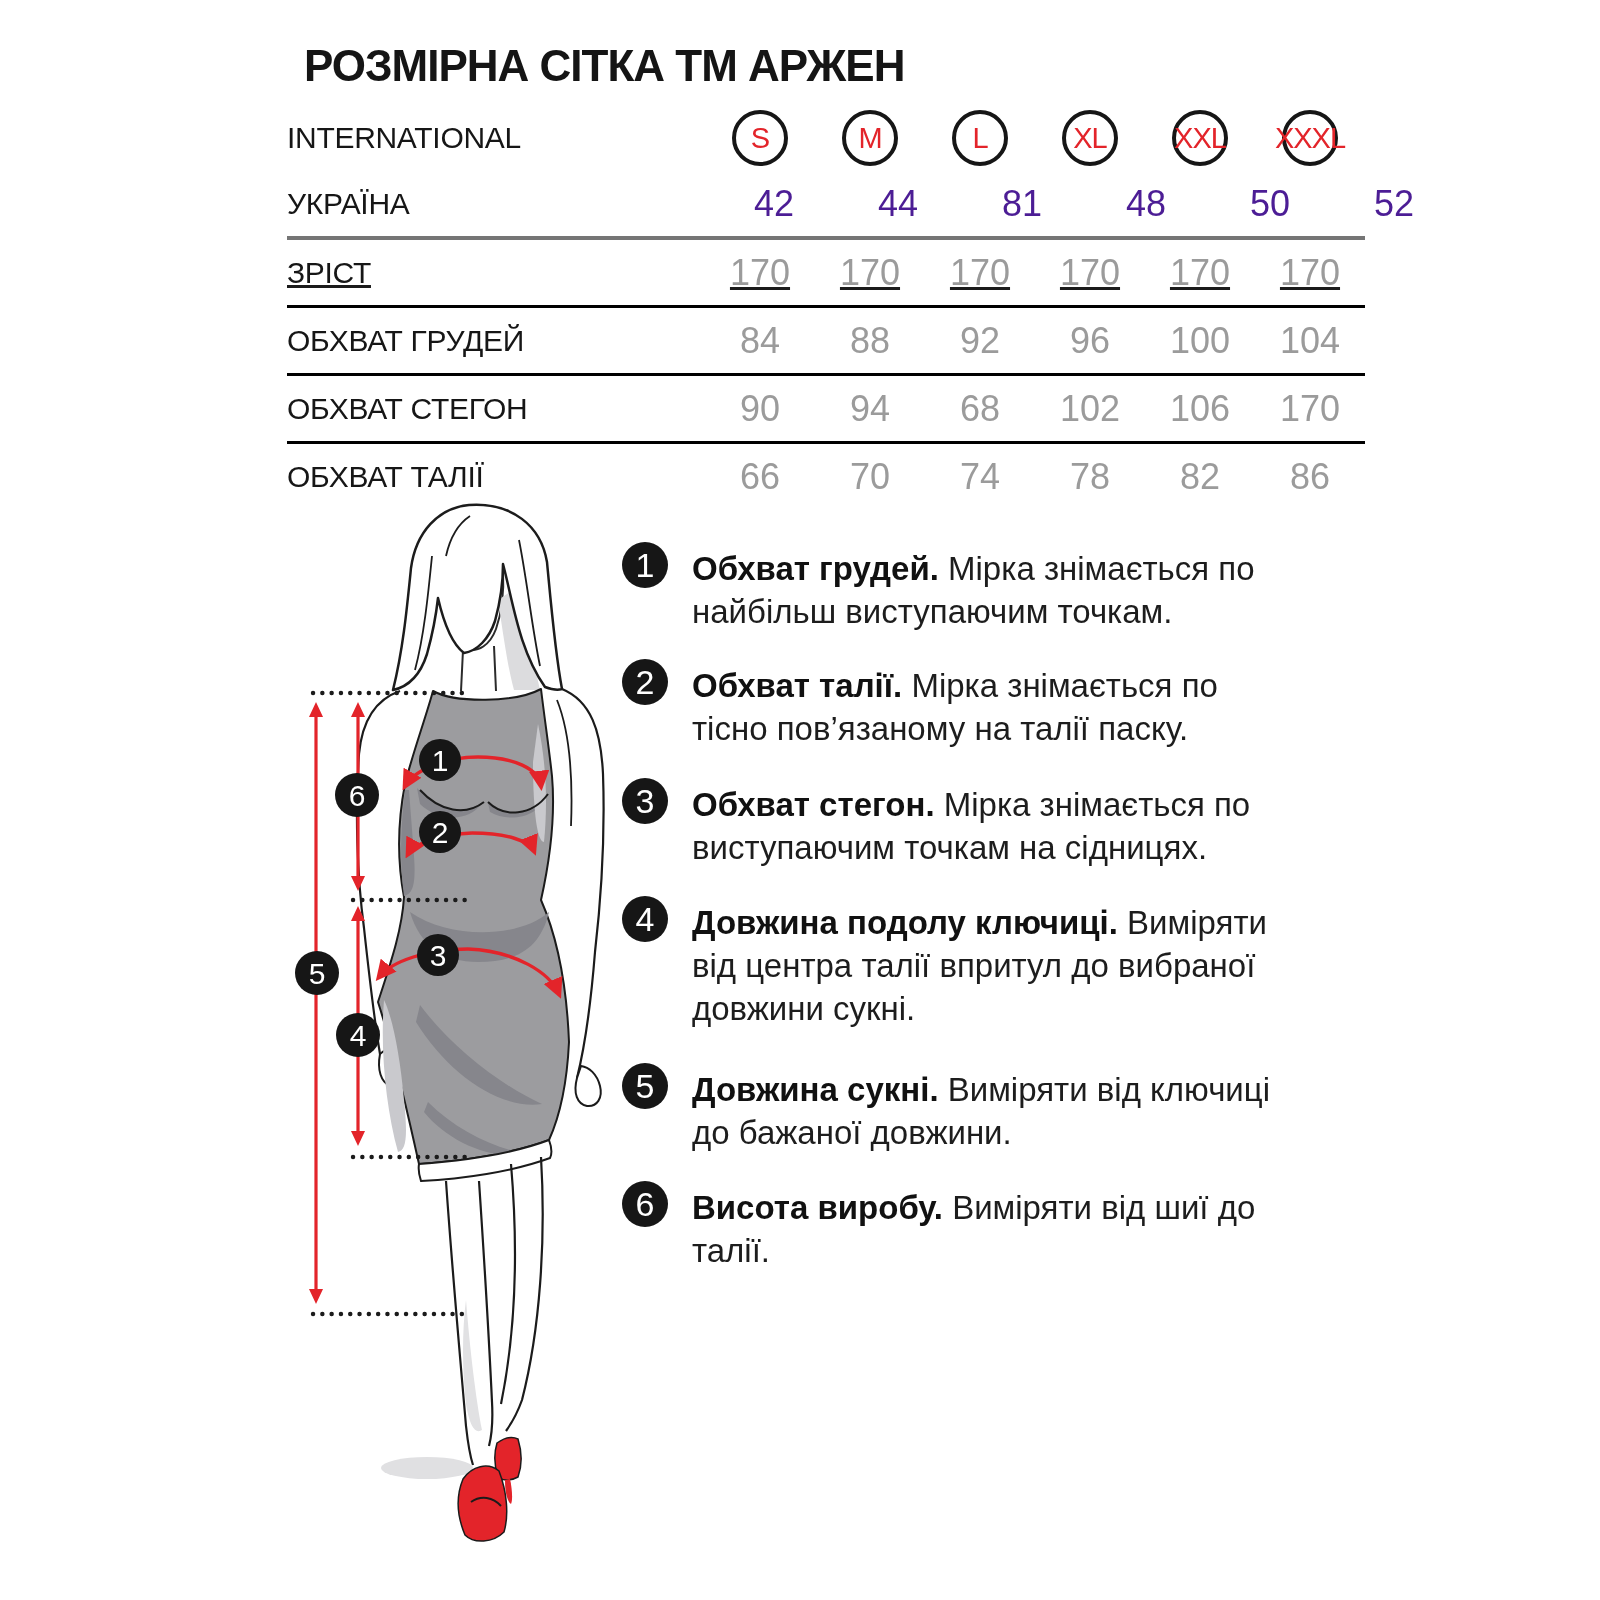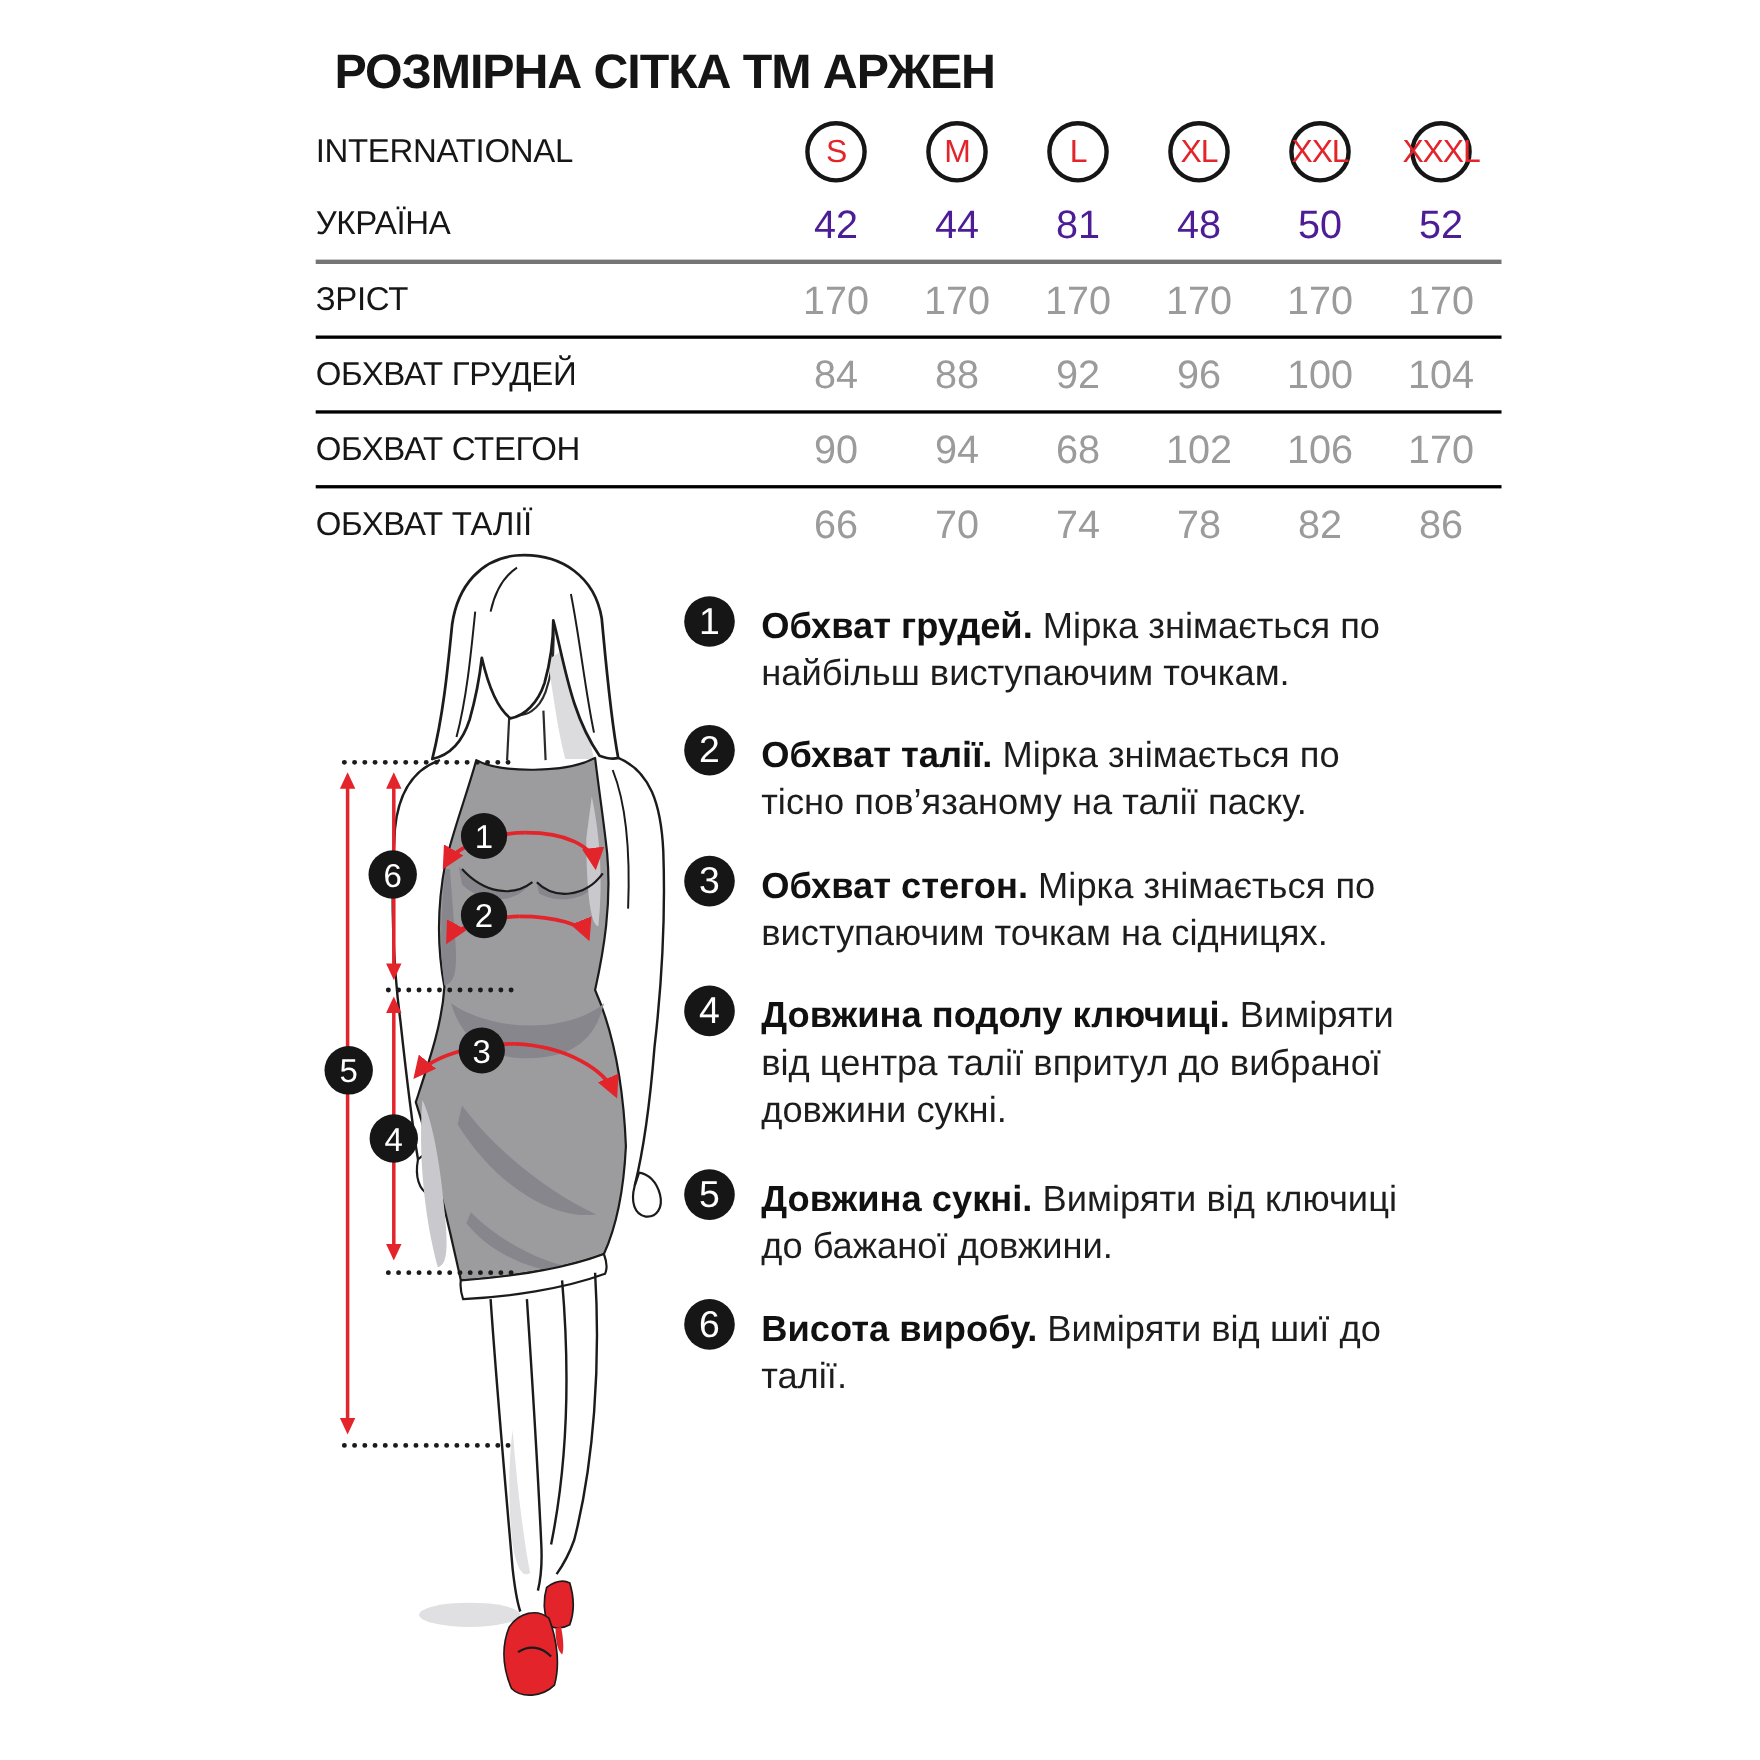--- a/index.html
+++ b/index.html
@@ -9,23 +9,23 @@
   }
   
   .page-title{
     position:absolute;left:287px;top:24px;margin:17px;
     font-size:44px;font-weight:600;letter-spacing:-1px;color:#151515;
   }
   
   .size-table{position:absolute;left:287px;top:104px;width:1078px;}
   .t-row{display:grid;grid-template-columns:418px repeat(6,110px);align-items:center;}
   .t-row.r-int{height:68px;}
-  .t-row.r-ua{height:64px;}
+  .t-row.r-ua{height:64px;gap:14px;}
   .t-row.r-body{height:65px;}
-  .bt-dark{border-top:4px solid #757575;}
+  .bt-dark{border-top:4px solid #757575;text-decoration:underline;}
   .bt-light{border-top:3px solid #000000;}
   .t-label{font-size:30px;font-weight:500;color:#161616;letter-spacing:-.3px;}
   .t-val{text-align:center;font-size:36px;}
   .r-ua .t-val{color:#4c1d95;font-weight:400;}
   .r-body .t-val{color:#9b9b9b;font-weight:400;}
   .size-circle{
     width:48px;height:48px;margin:0 auto;border:4px solid #161616;border-radius:50%;
     display:flex;align-items:center;justify-content:center;overflow:visible;
   }
   .size-letter{color:#e3242a;font-size:29px;font-weight:500;white-space:nowrap;letter-spacing:-1px;}

